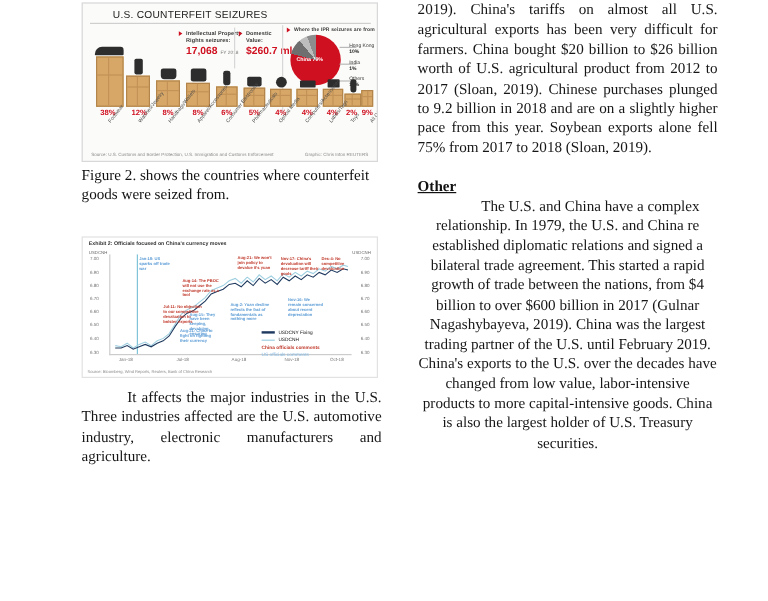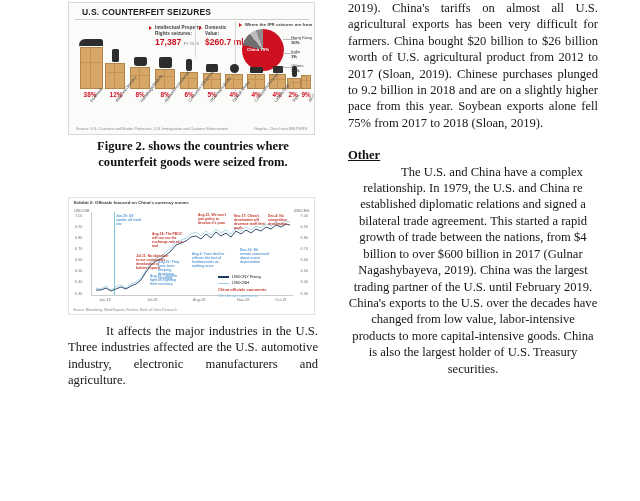--- a/index.html
+++ b/index.html
@@ -47,39 +47,38 @@
     line-height: 16.4px;
     font-weight: bold;
     text-decoration: underline;
     margin: 0;
     text-align: left;
   }
   .caption {
     font-size: 12.6px;
     line-height: 16.4px;
     margin: 3px 0 0 0;
-    text-align: center;
-    font-weight: bold;
+    text-align: left;
   }
 
   
   .fig1 {
     width: 247px;
     height: 133px;
     border: 1px solid #d8d8d8;
     background: #fbfbf9;
     position: relative;
     overflow: hidden;
     margin-top: 2px;
   }
   .fig1-title {
     position: absolute;
-    left: 13px; top: 4px;
-    font-family: "Liberation Sans", sans-serif;
-    font-weight: bold;
+    left: 25px; top: 4px;
+    font-family: "Liberation Sans", sans-serif;
+    font-weight: normal;
     font-size: 8.5px;
     letter-spacing: .2px;
     color: #1c1c1c;
   }
   .fig1-rule {
     position: absolute;
     left: 6px; top: 16px; width: 234px; height: 1px;
     background: #cfcfcf;
   }
   .stat-block { position: absolute; font-family: "Liberation Sans", sans-serif; }
@@ -227,21 +226,21 @@
   <div class="col col-left">
 
     <div class="fig1">
       <div class="fig1-title">U.S. COUNTERFEIT SEIZURES</div>
       <div class="fig1-rule"></div>
 
       <div class="stat-block" style="left:86px; top:22px;">
         <span class="bullet"></span>
         <div class="stat-lab" style="white-space:pre-line">Intellectual Property
 Rights seizures:</div>
-        <div class="stat-val"><span>17,387</span> <small>FY 2018</small></div>
+        <div class="stat-val"><span>17,068</span> <small>FY 2018</small></div>
       </div>
 
       <div class="vdiv" style="left:126px; top:20px; height:34px;"></div>
 
       <div class="stat-block" style="left:136px; top:22px;">
         <span class="bullet"></span>
         <div class="stat-lab" style="white-space:pre-line">Domestic
 Value:</div>
         <div class="stat-val">$260.7 mln</div>
       </div>

